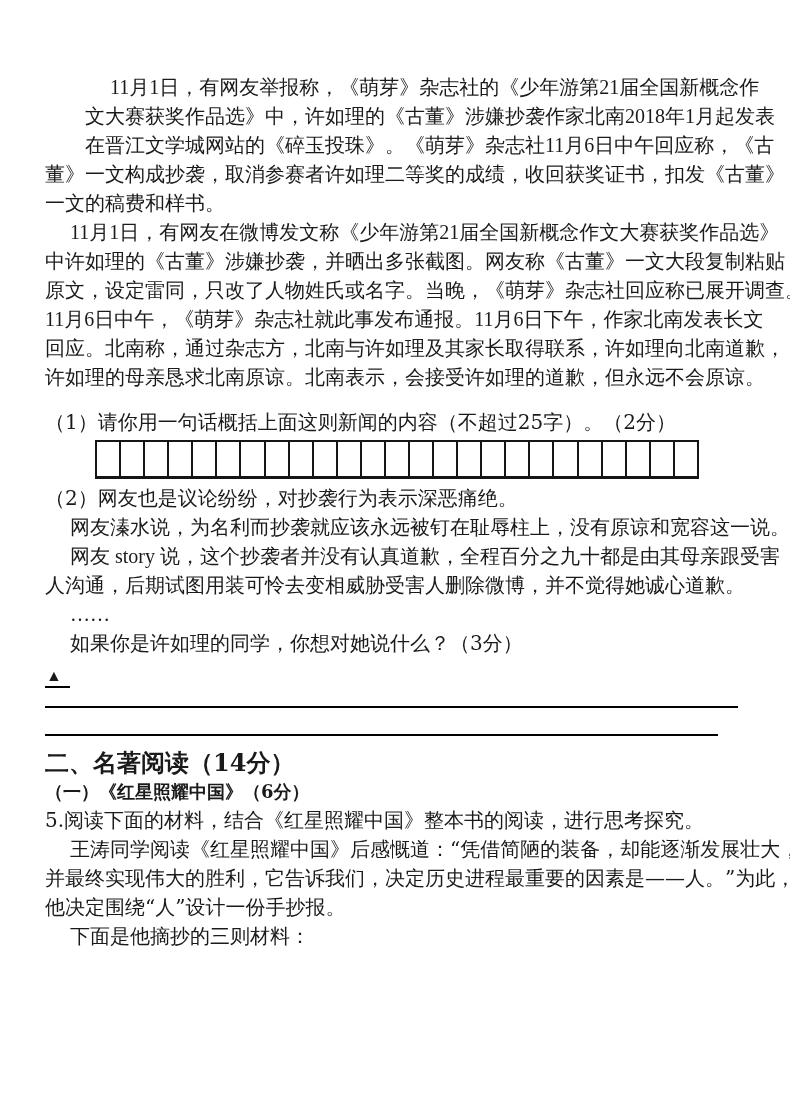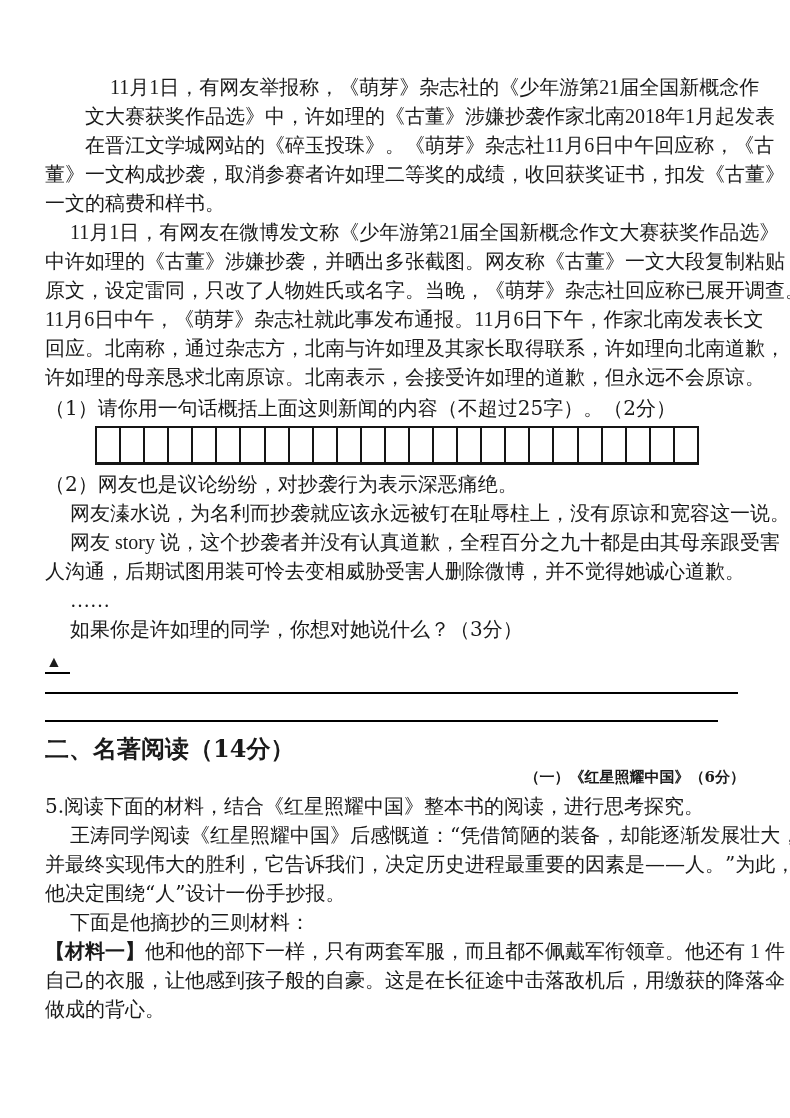--- a/index.html
+++ b/index.html
@@ -46,21 +46,21 @@
     line-height: 18px;
     padding: 0 8px 1px 1px;
     border-bottom: 2px solid #000;
   }
 
   .rule { border: none; border-top: 2px solid #000; margin: 0; }
   .rule-1 { width: 693px; margin-top: 22px; }
   .rule-2 { width: 673px; margin-top: 26px; }
 
   .sec-heading { font-weight: bold; margin-top: 12px; font-size: 24px; }
-  .sec-subheading { font-weight: bold; text-align: right; font-size: 15px; }
+  .sec-subheading { font-weight: bold; text-align: left; font-size: 18px; }
   .bold { font-weight: bold; }
 </style>
 </head>
 <body>
 
 <div class="page">
 
   <div class="para kai">
     <div class="line ind3">11月1日，有网友举报称，《萌芽》杂志社的《少年游第21届全国新概念作</div>
     <div class="line ind2">文大赛获奖作品选》中，许如理的《古董》涉嫌抄袭作家北南2018年1月起发表</div>
@@ -71,21 +71,21 @@
 
   <div class="para kai">
     <div class="line ind1">11月1日，有网友在微博发文称《少年游第21届全国新概念作文大赛获奖作品选》</div>
     <div class="line">中许如理的《古董》涉嫌抄袭，并晒出多张截图。网友称《古董》一文大段复制粘贴</div>
     <div class="line">原文，设定雷同，只改了人物姓氏或名字。当晚，《萌芽》杂志社回应称已展开调查。</div>
     <div class="line">11月6日中午，《萌芽》杂志社就此事发布通报。11月6日下午，作家北南发表长文</div>
     <div class="line">回应。北南称，通过杂志方，北南与许如理及其家长取得联系，许如理向北南道歉，</div>
     <div class="line">许如理的母亲恳求北南原谅。北南表示，会接受许如理的道歉，但永远不会原谅。</div>
   </div>
 
-  <div class="line song" style="margin-top:2px">（1）请你用一句话概括上面这则新闻的内容（不超过25字）。（2分）</div>
+  <div class="line song" style="margin-top:16px">（1）请你用一句话概括上面这则新闻的内容（不超过25字）。（2分）</div>
 
   <div class="answer-grid">
       <div class="cell"></div>
       <div class="cell"></div>
       <div class="cell"></div>
       <div class="cell"></div>
       <div class="cell"></div>
       <div class="cell"></div>
       <div class="cell"></div>
       <div class="cell"></div>
@@ -130,21 +130,14 @@
   <div class="line song">5.阅读下面的材料，结合《红星照耀中国》整本书的阅读，进行思考探究。</div>
 
   <div class="para song">
     <div class="line ind1">王涛同学阅读《红星照耀中国》后感慨道：“凭借简陋的装备，却能逐渐发展壮大，</div>
     <div class="line">并最终实现伟大的胜利，它告诉我们，决定历史进程最重要的因素是——人。”为此，</div>
     <div class="line">他决定围绕“人”设计一份手抄报。</div>
   </div>
 
   <div class="line ind1 song">下面是他摘抄的三则材料：</div>
 
-  <div class="para kai">
-    <div class="line">
-      <span class="bold song">【材料一】</span><span>他和他的部下一样，只有两套军服，而且都不佩戴军衔领章。他还有 1 件</span>
-    </div>
-    <div class="line">自己的衣服，让他感到孩子般的自豪。这是在长征途中击落敌机后，用缴获的降落伞</div>
-    <div class="line">做成的背心。</div>
-  </div>
 
 </div>
 
 </body></html>

